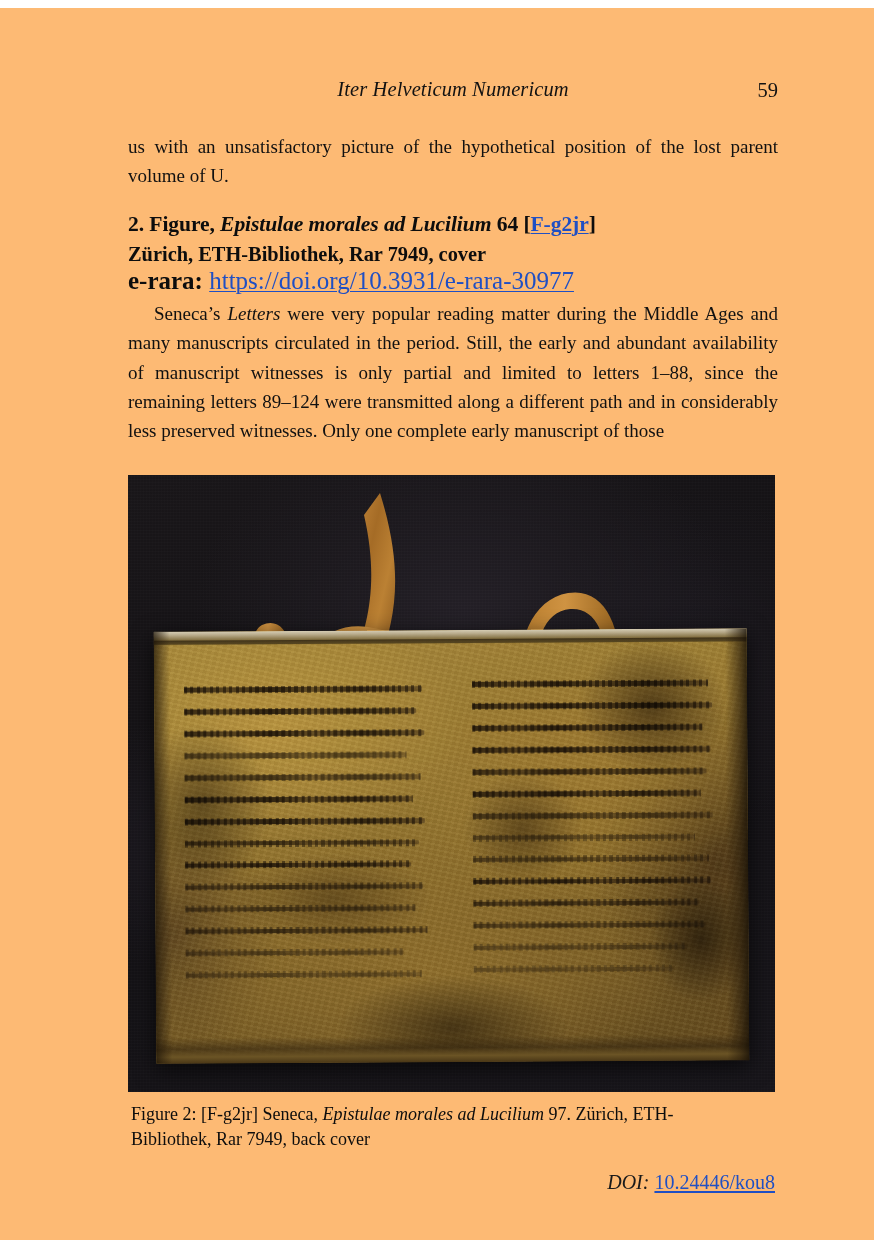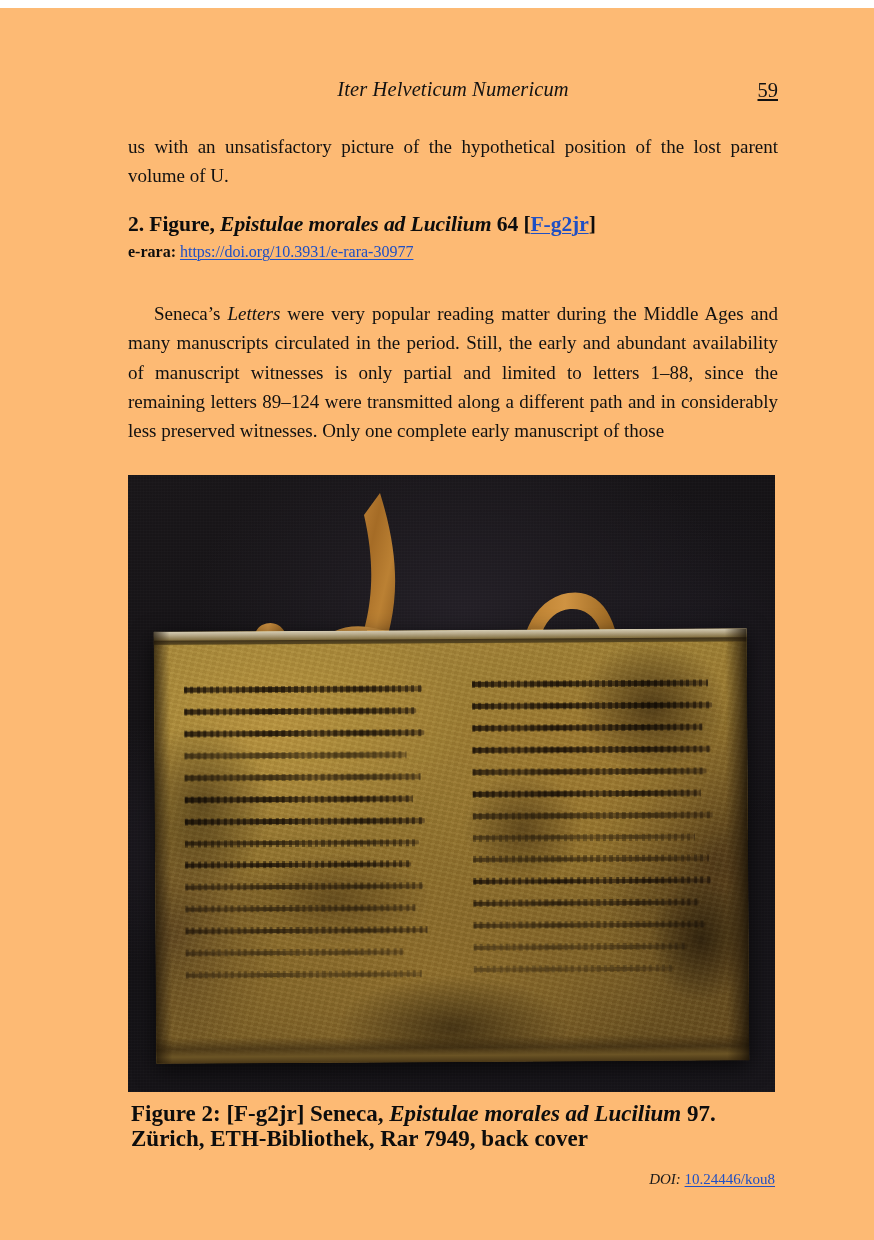--- a/index.html
+++ b/index.html
@@ -40,21 +40,20 @@
     font-size: 20.5px;
     letter-spacing: 0.1px;
     color: #121212;
   }
   .running-head .rh-pageno {
     position: absolute;
     right: 0;
     top: 1px;
     font-size: 20.5px;
     color: #121212;
-    text-decoration: underline;
   }
 
   
   .col {
     position: absolute;
     left: 128px;
     width: 650px;
   }
 
   .body-par {
@@ -87,21 +86,21 @@
   }
 
   .shelfmark {
     font-size: 20.4px;
     font-weight: bold;
     line-height: 26px;
     margin-top: 3px;
     color: #0d0d0d;
   }
   .erara-line {
-    font-size: 16px;
+    font-size: 25px;
     line-height: 26px;
     margin-top: 1px;
     color: #0d0d0d;
   }
   .erara-line .lbl { font-weight: bold; }
 
   a.link, .link {
     color: #1f4fc4;
     text-decoration: underline;
     text-underline-offset: 2px;
@@ -266,33 +265,33 @@
         rgba(20,12,5,0) 3px 6.5px);
     filter: blur(0.3px);
   }
 
   
   .caption {
     position: absolute;
     left: 131px;
     top: 1094px;
     width: 620px;
-    font-size: 23px;
-    font-weight: bold;
+    font-size: 18px;
+    font-weight: normal;
     line-height: 24.5px;
     color: #0d0d0d;
   }
   .caption .ital { font-style: italic; }
 
   
   .doi {
     position: absolute;
     right: 99px;
     top: 1163px;
-    font-size: 15px;
+    font-size: 20px;
     font-style: italic;
     color: #1a1a1a;
     white-space: nowrap;
   }
   .doi .doi-link {
     font-style: normal;
     color: #1f4fc4;
     text-decoration: underline;
     text-underline-offset: 2px;
   }
@@ -312,20 +311,21 @@
   <div class="col" id="heading-block">
 
     <div class="sec-head">
       <span>2.</span>
       <span>Figure,</span>
       <span class="ital">Epistulae morales ad Lucilium</span>
       <span>64</span>
       <span class="brack">[</span><span class="link">F-g2jr</span><span class="brack">]</span>
     </div>
 
+    <div class="shelfmark">Zürich, ETH-Bibliothek, Rar 7949, cover</div>
 
     <div class="erara-line">
       <span class="lbl">e-rara:</span>
       <span class="link">https://doi.org/10.3931/e-rara-30977</span>
     </div>
   </div>
 
   <div class="col body-par" id="par-main"><span class="indent"></span><span>Seneca’s </span><span style="font-style:italic">Letters</span><span> were very popular reading matter during the Middle Ages and many manuscripts circulated in the period. Still, the early and abundant availability of manuscript witnesses is only partial and limited to letters 1–88, since the remaining letters 89–124 were transmitted along a different path and in considerably less preserved witnesses. Only one complete early manuscript of those</span></div>
 
   <div class="figure">

